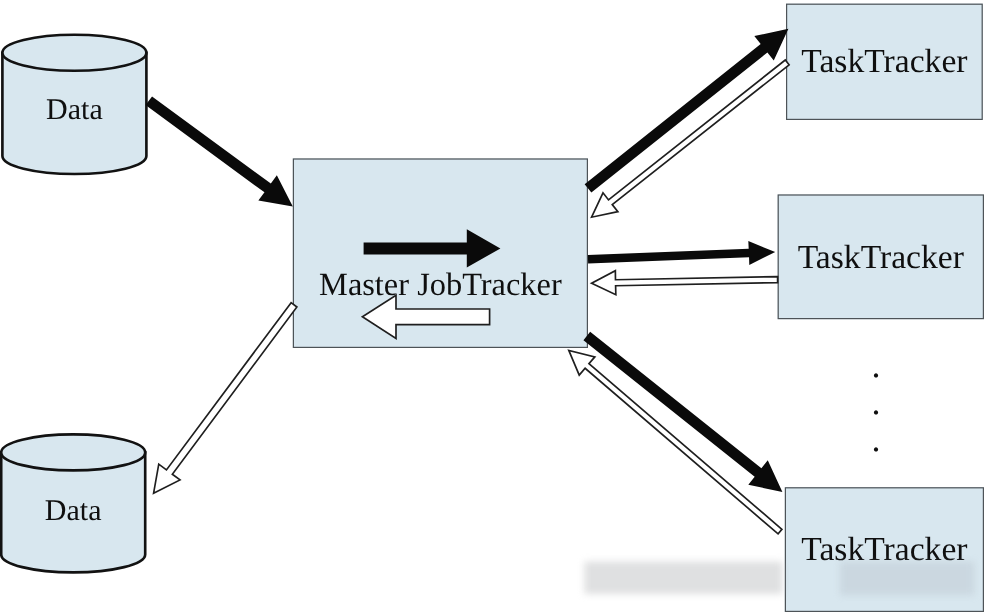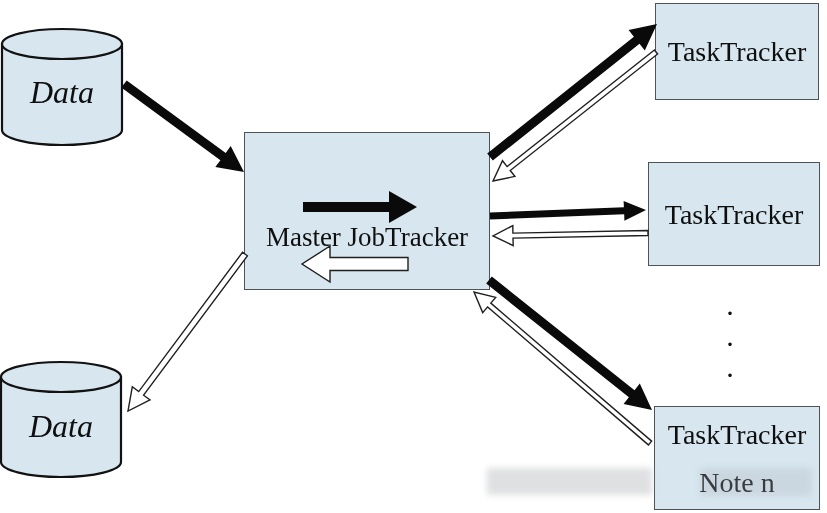--- a/index.html
+++ b/index.html
@@ -41,21 +41,21 @@
   }
 
   .floating-label {
     position: absolute;
     z-index: 6;
     color: var(--text, #0f0f0f);
     text-align: center;
     pointer-events: none;
   }
 
-  .data-label { font-size: 32px; line-height: 44px; font-style: italic; }
+  .data-label { font-size: 25px; line-height: 44px; }
 
   .master-label { font-size: 27px; line-height: 31px; }
 
   .ellipsis {
     position: absolute;
     z-index: 2;
     left: 722px;
     top: 289px;
     width: 16px;
     font-size: 30px;
@@ -90,21 +90,20 @@
   <div class="node tracker" style="left:655px; top:3px; width:164px; height:97px;">
     <div>TaskTracker</div>
   </div>
 
   <div class="node tracker" style="left:648px; top:162px; width:172px; height:104px;">
     <div>TaskTracker</div>
   </div>
 
   <div class="node tracker" style="left:654px; top:406px; width:166px; height:104px;">
     <div>TaskTracker</div>
-    <div>Note n</div>
   </div>
 
   <div class="ellipsis">.
 .
 .</div>
 
   <svg id="edge-layer" width="827" height="513" viewBox="0 0 827 513">
       <path d="M2,44 V130 A60,15 0 0 0 122,130 V44 Z" fill="var(--node-fill)" stroke="var(--cylinder-border)" stroke-width="2.2"></path>
       <ellipse cx="62" cy="44" rx="60" ry="15" fill="var(--node-fill)" stroke="var(--cylinder-border)" stroke-width="2.2"></ellipse>
       <path d="M1,377 V462 A60,15 0 0 0 121,462 V377 Z" fill="var(--node-fill)" stroke="var(--cylinder-border)" stroke-width="2.2"></path>

